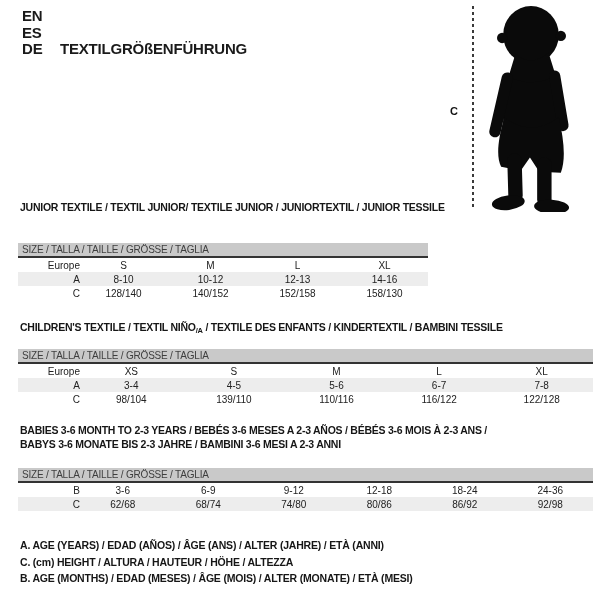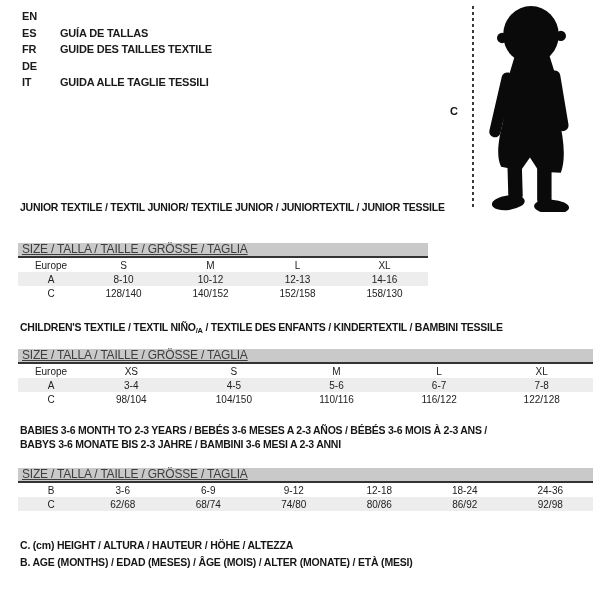--- a/index.html
+++ b/index.html
@@ -2,70 +2,62 @@
 <html><head>
 <meta charset="utf-8">
 <style>
   html,body{margin:0;padding:0;}
   body{
     width:600px;height:600px;position:relative;background:#ffffff;
     font-family:"Liberation Sans", sans-serif;color:#1a1a1a;overflow:hidden;
   }
   
   .lang-block{position:absolute;left:22px;top:8px;}
-  .lang-row{display:flex;line-height:16.5px;font-weight:bold;font-size:11px;letter-spacing:-0.2px;}
+  .lang-row{display:flex;line-height:16.5px;font-weight:bold;font-size:15px;letter-spacing:-0.2px;}
   .lang-code{width:38px;flex:0 0 38px;}
   
   .figure{position:absolute;left:440px;top:4px;width:160px;height:212px;}
   .measure-line{position:absolute;left:32px;top:2px;width:2px;height:202px;
     background:repeating-linear-gradient(to bottom,#3a3a3a 0 3px,transparent 3px 6px);}
   .measure-label{position:absolute;left:10px;top:101px;font-size:11px;font-weight:bold;color:#111;}
   .baby-svg{position:absolute;left:40px;top:0;}
   .baby-svg *{fill:#0a0a0a;}
   .baby-svg line{stroke:#0a0a0a;stroke-linecap:round;fill:none;}
   
   .section-title{position:absolute;left:20px;font-weight:bold;font-size:10.5px;
     letter-spacing:-0.25px;white-space:nowrap;color:#161616;}
   .section-title .subscript{font-size:7.5px;vertical-align:-2px;}
   .two-line{white-space:normal;width:565px;line-height:13.5px;}
   .size-table{position:absolute;left:18px;}
   .t1{width:410px;}
   .t23{width:575px;}
-  .size-bar{background:#c9c9c9;color:#3e3e3e;font-size:12px;line-height:11px;
-    padding:1px 0 1px 4px;border-bottom:2px solid #333;letter-spacing:-0.2px;text-decoration:underline;}
+  .size-bar{background:#c9c9c9;color:#3e3e3e;font-size:10px;line-height:11px;
+    padding:1px 0 1px 4px;border-bottom:2px solid #333;letter-spacing:-0.2px;}
   table{width:100%;border-collapse:collapse;font-size:10px;table-layout:fixed;}
   td{height:14px;text-align:center;padding:0;color:#222;overflow:hidden;}
-  td.lbl{text-align:center;padding-left:4px;}
+  td.lbl{text-align:right;padding-left:4px;}
   col.label-col{width:62px;}
   tr.alt{background:#ededed;}
   
   .notes{position:absolute;left:20px;top:537px;font-weight:bold;font-size:10.5px;
     line-height:16.5px;letter-spacing:-0.2px;color:#161616;}
 </style>
 </head>
 <body>
 
 <div class="lang-block">
   <div class="lang-row">
     <span class="lang-code">EN</span>
   </div>
   <div class="lang-row">
     <span class="lang-code">ES</span>
-    <span>GUÍA DE TALLAS</span>
-  </div>
-  <div class="lang-row">
-    <span class="lang-code">FR</span>
-    <span>GUIDE DES TAILLES TEXTILE</span>
   </div>
   <div class="lang-row">
     <span class="lang-code">DE</span>
-  </div>
-  <div class="lang-row">
-    <span class="lang-code">IT</span>
-    <span>GUIDA ALLE TAGLIE TESSILI</span>
+    <span>TEXTILGRÖßENFÜHRUNG</span>
   </div>
 </div>
 
 <div class="figure">
   <div class="measure-line"></div>
   <div class="measure-label">C</div>
   <svg class="baby-svg" width="104" height="208" viewBox="0 0 98 202" aria-hidden="true">
     <ellipse cx="48" cy="30" rx="27" ry="28"></ellipse>
     <circle cx="20" cy="33" r="5"></circle>
     <circle cx="77" cy="31" r="5"></circle>
@@ -145,21 +137,21 @@
       <td class="lbl">A</td>
       <td>3-4</td>
       <td>4-5</td>
       <td>5-6</td>
       <td>6-7</td>
       <td>7-8</td>
     </tr>
     <tr>
       <td class="lbl">C</td>
       <td>98/104</td>
-      <td>104/150</td>
+      <td>139/110</td>
       <td>110/116</td>
       <td>116/122</td>
       <td>122/128</td>
     </tr>
     </tbody>
   </table>
 </div>
 
 <div class="section-title two-line" style="top:424px">
   <span>BABIES 3-6 MONTH TO 2-3 YEARS / BEBÉS 3-6 MESES A 2-3 AÑOS / BÉBÉS 3-6 MOIS À 2-3 ANS /</span><br>
@@ -194,15 +186,16 @@
       <td>74/80</td>
       <td>80/86</td>
       <td>86/92</td>
       <td>92/98</td>
     </tr>
     </tbody>
   </table>
 </div>
 
 <div class="notes">
+  <div>A. AGE (YEARS) / EDAD (AÑOS) / ÂGE (ANS) / ALTER (JAHRE) / ETÀ (ANNI)</div>
   <div>C. (cm) HEIGHT / ALTURA / HAUTEUR / HÖHE / ALTEZZA</div>
   <div>B. AGE (MONTHS) / EDAD (MESES) / ÂGE (MOIS) / ALTER (MONATE) / ETÀ (MESI)</div>
 </div>
 
 </body></html>

